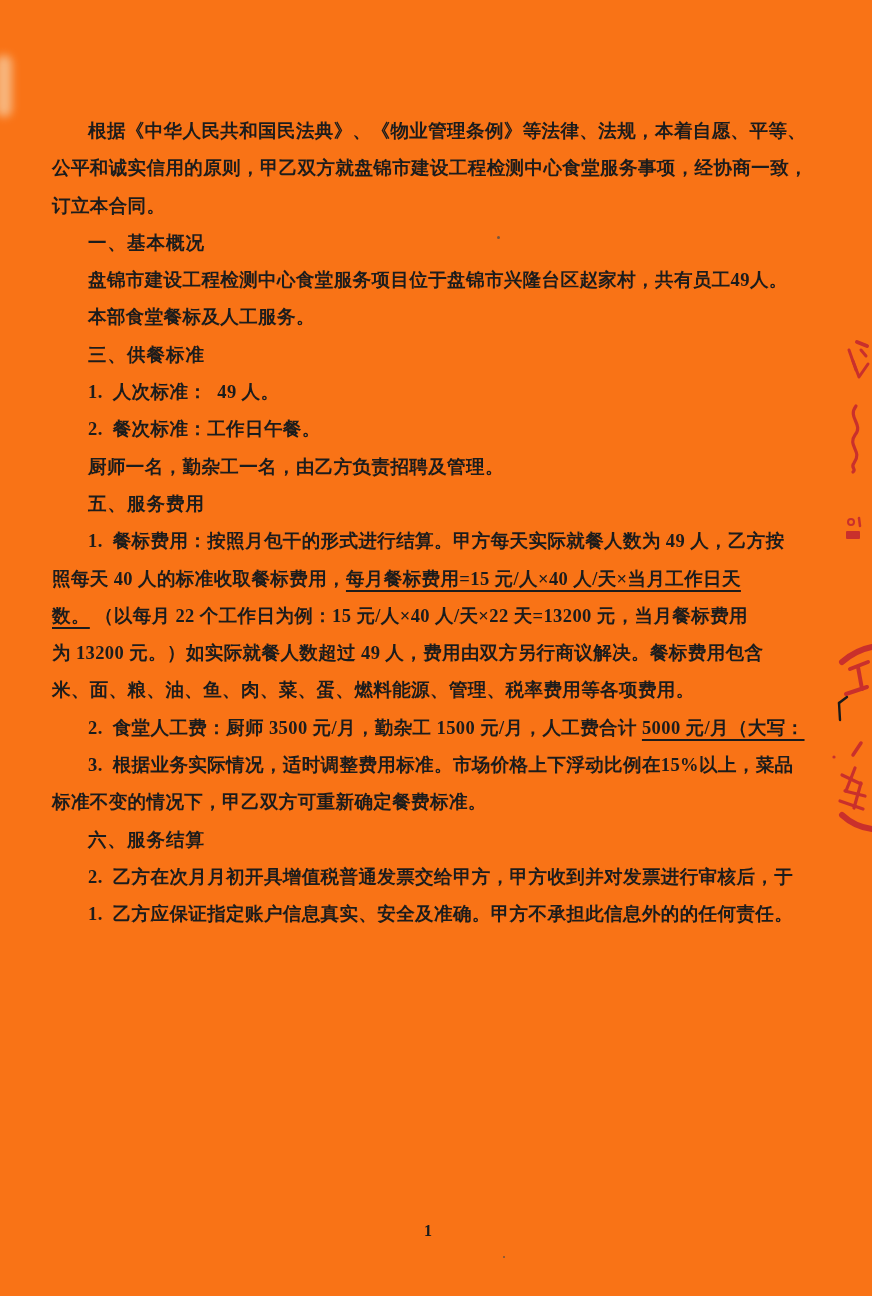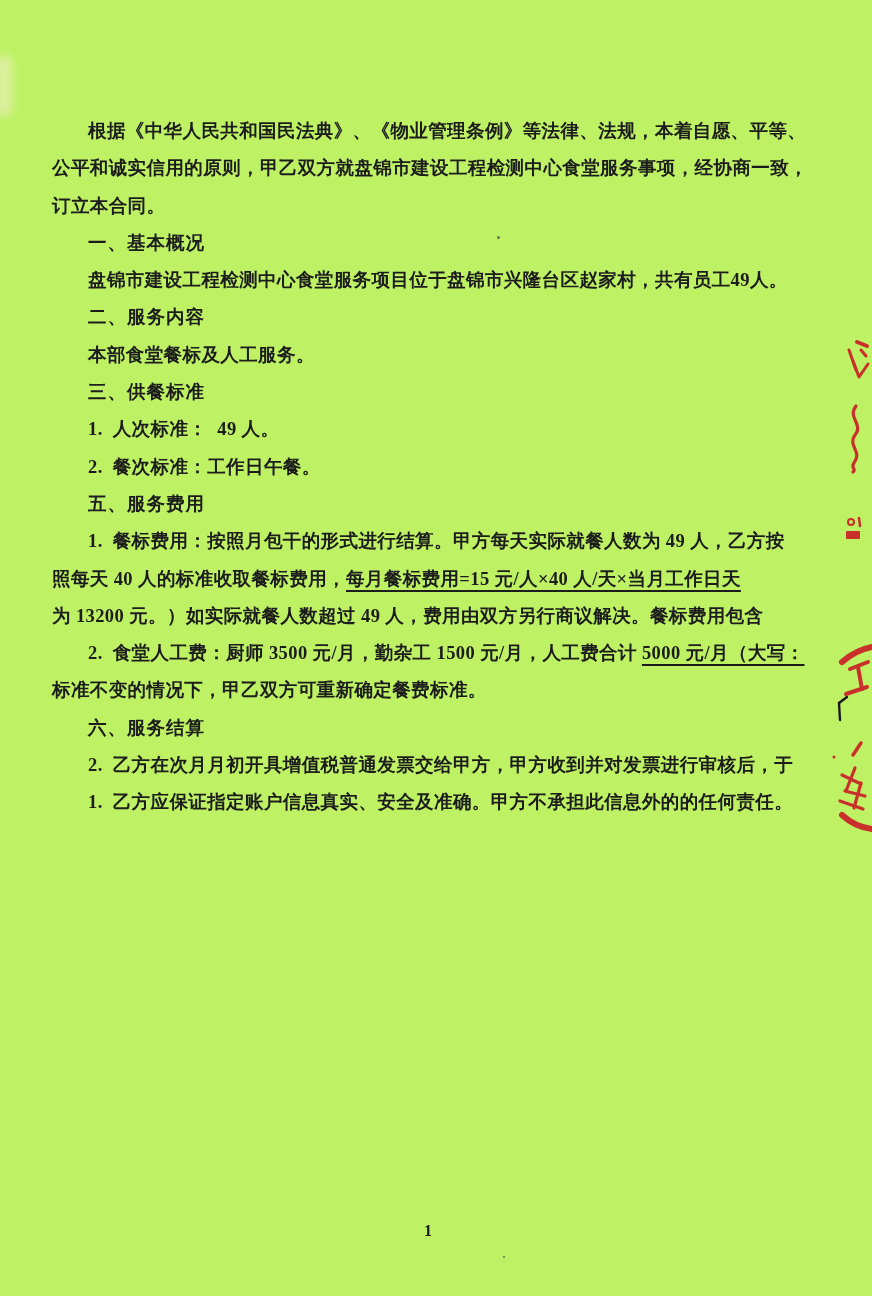--- a/index.html
+++ b/index.html
@@ -1,19 +1,19 @@
 <!DOCTYPE html>
 <html><head>
 <meta charset="utf-8">
 <style>
   html,body{margin:0;padding:0;}
   .page{
     position:relative;
     width:872px;height:1296px;
-    background:#bef264;
+    background:#f97316;
     overflow:hidden;
     font-family:"Liberation Serif","DejaVu Serif",serif;
     color:#1c1c1c;
   }
   .doc-body{
     position:absolute;
     left:52px;top:113px;width:756px;
   }
   .line{
     height:37.3px;line-height:37.3px;
@@ -63,30 +63,33 @@
   <div class="smudge"></div>
   <div class="speck s1"></div>
   <div class="speck s2"></div>
 
   <div class="doc-body" id="doc-lines">
       <div class="line indent"><span>根据《中华人民共和国民法典》、《物业管理条例》等法律、法规，本着自愿、平等、</span></div>
       <div class="line"><span>公平和诚实信用的原则，甲乙双方就盘锦市建设工程检测中心食堂服务事项，经协商一致，</span></div>
       <div class="line"><span>订立本合同。</span></div>
       <div class="line heading indent"><span>一、基本概况</span></div>
       <div class="line indent"><span>盘锦市建设工程检测中心食堂服务项目位于盘锦市兴隆台区赵家村，共有员工49人。</span></div>
-      <div class="line heading indent"><span>二、服务内容</span></div>
       <div class="line indent"><span>本部食堂餐标及人工服务。</span></div>
       <div class="line heading indent"><span>三、供餐标准</span></div>
       <div class="line indent"><span>1.  人次标准：  49 人。</span></div>
       <div class="line indent"><span>2.  餐次标准：工作日午餐。</span></div>
+      <div class="line indent"><span>厨师一名，勤杂工一名，由乙方负责招聘及管理。</span></div>
       <div class="line heading indent"><span>五、服务费用</span></div>
       <div class="line indent"><span>1.  餐标费用：按照月包干的形式进行结算。甲方每天实际就餐人数为 49 人，乙方按</span></div>
       <div class="line"><span>照每天 40 人的标准收取餐标费用，</span><span class="u">每月餐标费用=15 元/人×40 人/天×当月工作日天</span></div>
+      <div class="line"><span class="u">数。</span><span> （以每月 22 个工作日为例：15 元/人×40 人/天×22 天=13200 元，当月餐标费用</span></div>
       <div class="line"><span>为 13200 元。）如实际就餐人数超过 49 人，费用由双方另行商议解决。餐标费用包含</span></div>
+      <div class="line"><span>米、面、粮、油、鱼、肉、菜、蛋、燃料能源、管理、税率费用等各项费用。</span></div>
       <div class="line indent"><span>2.  食堂人工费：厨师 3500 元/月，勤杂工 1500 元/月，人工费合计 </span><span class="u">5000 元/月（大写：</span></div>
+      <div class="line indent"><span>3.  根据业务实际情况，适时调整费用标准。市场价格上下浮动比例在15%以上，菜品</span></div>
       <div class="line"><span>标准不变的情况下，甲乙双方可重新确定餐费标准。</span></div>
       <div class="line heading indent"><span>六、服务结算</span></div>
       <div class="line indent"><span>2.  乙方在次月月初开具增值税普通发票交给甲方，甲方收到并对发票进行审核后，于</span></div>
       <div class="line indent"><span>1.  乙方应保证指定账户信息真实、安全及准确。甲方不承担此信息外的的任何责任。</span></div>
     </div>
 
   <div class="page-number">1</div>
 
   <svg class="seal-overlay" viewBox="0 0 42 510" fill="none" stroke-linecap="round" stroke-linejoin="round">
 

